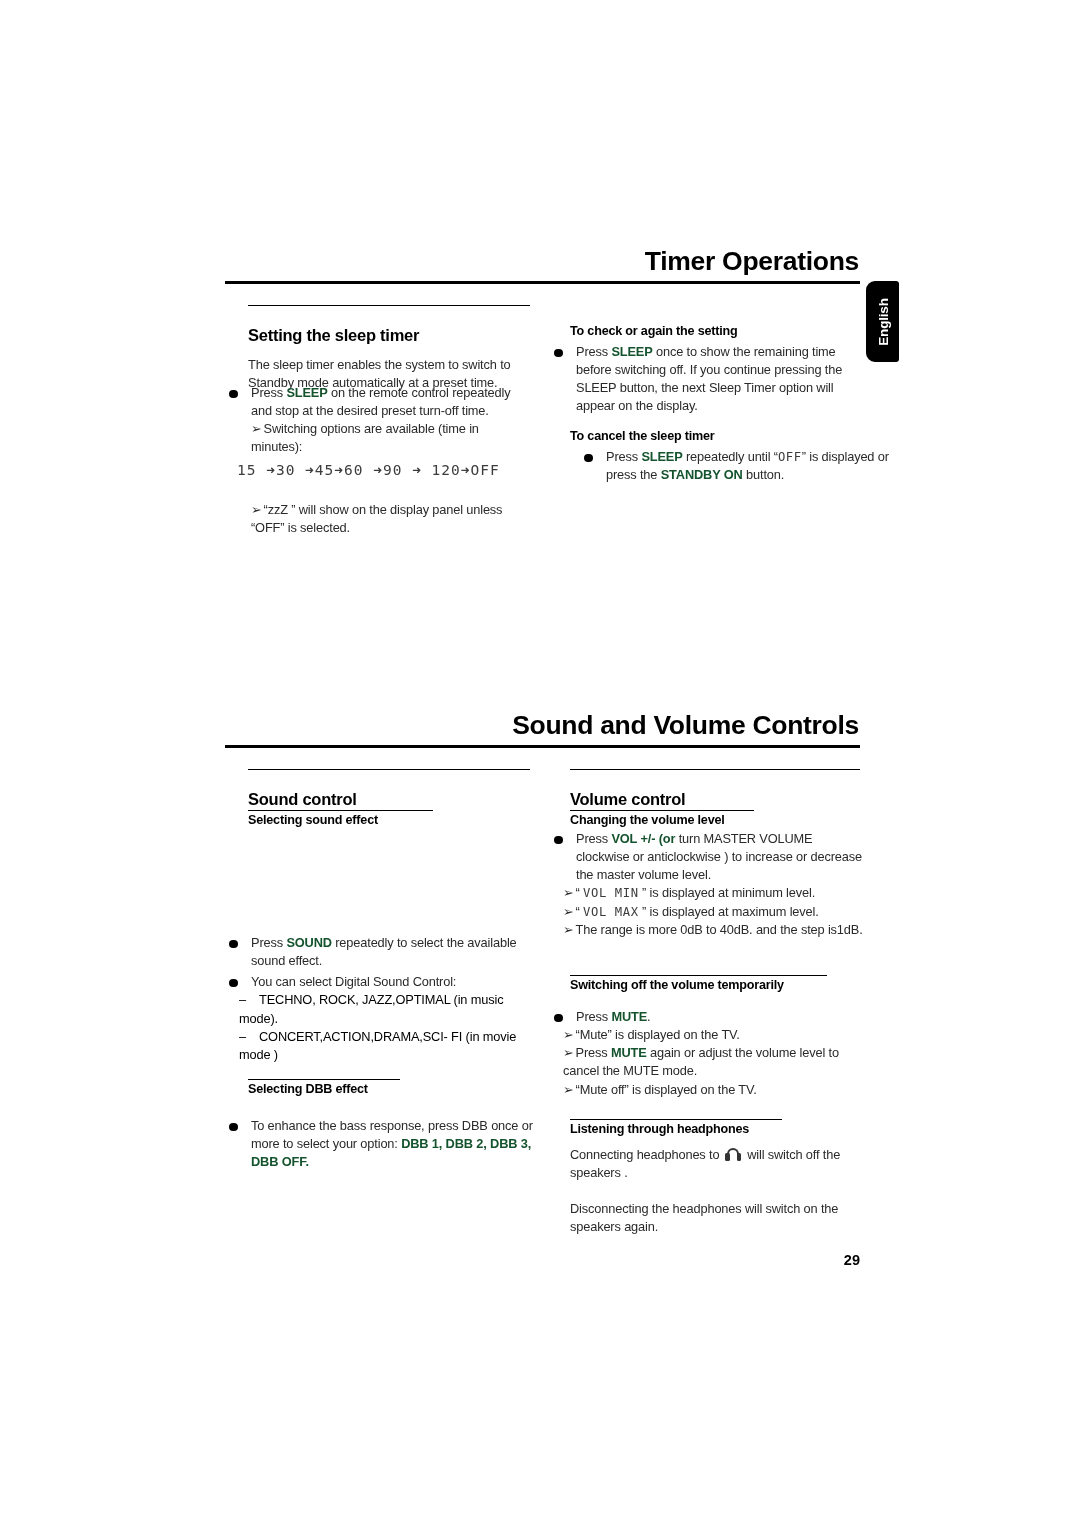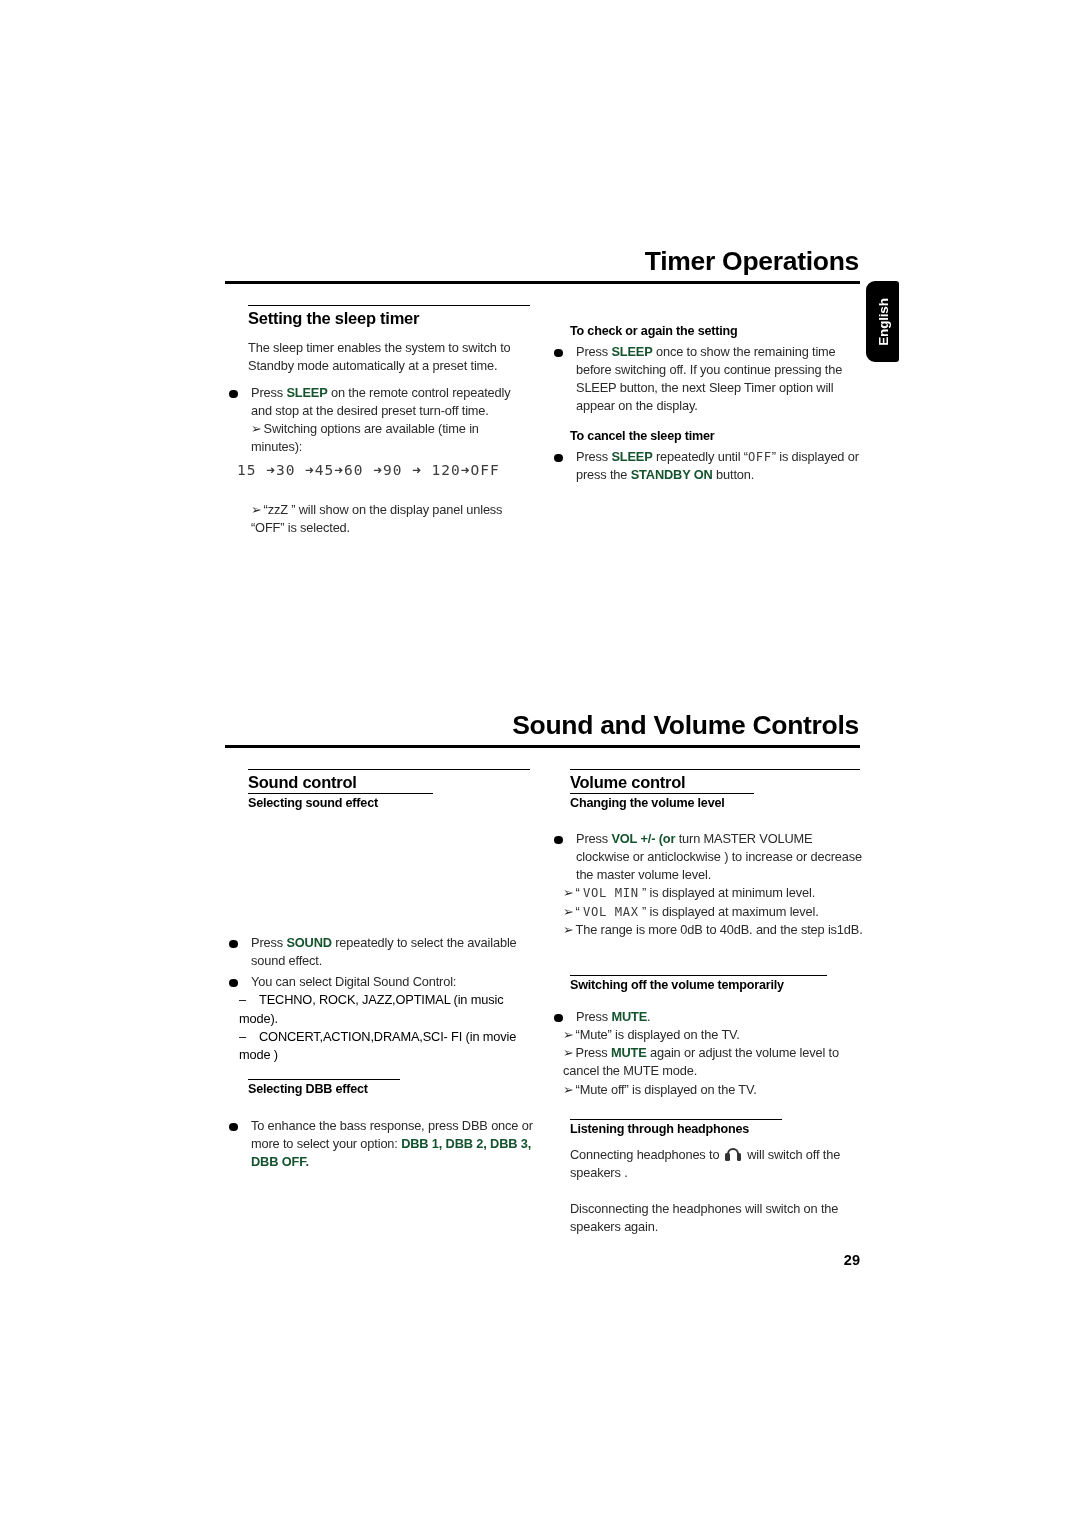--- a/index.html
+++ b/index.html
@@ -45,20 +45,21 @@
     width: 100%;
   }
 
   
   .block-head {
     font-size: 16.5px;
     font-weight: bold;
     letter-spacing: -0.25px;
     line-height: 1.15;
     padding-top: 3px;
+    margin-top: 17px;
   }
   .rule-thin {
     border-top: 1.1px solid #000;
     width: 100%;
   }
   .sub-head {
     font-size: 12.6px;
     font-weight: bold;
     letter-spacing: -0.2px;
     line-height: 1.2;
@@ -232,21 +233,21 @@
       <div class="body-txt">
         <span>Press </span><b>SLEEP</b><span> once to show the remaining time before switching off.  If you continue pressing the SLEEP button, the next Sleep Timer option will appear on the display.</span>
       </div>
     </div>
   </div>
 
   <div style="position:absolute; left:570px; top:427px; width:290px;">
     <div class="sub-head">To cancel the sleep timer</div>
   </div>
 
-  <div style="position:absolute; left:551px; top:448px; width:312px;">
+  <div style="position:absolute; left:581px; top:448px; width:312px;">
     <div class="bullet-row">
       <span class="bullet-dot"></span>
       <div class="body-txt">
         <span>Press </span><b>SLEEP</b><span> repeatedly until “</span><span class="lcd-sm">OFF</span><span>” is displayed or press the </span><b>STANDBY ON</b><span>  button.</span>
       </div>
     </div>
   </div>
 
   <div class="chapter" style="top:712px;">
     <div class="chapter-title">Sound and Volume Controls</div>

